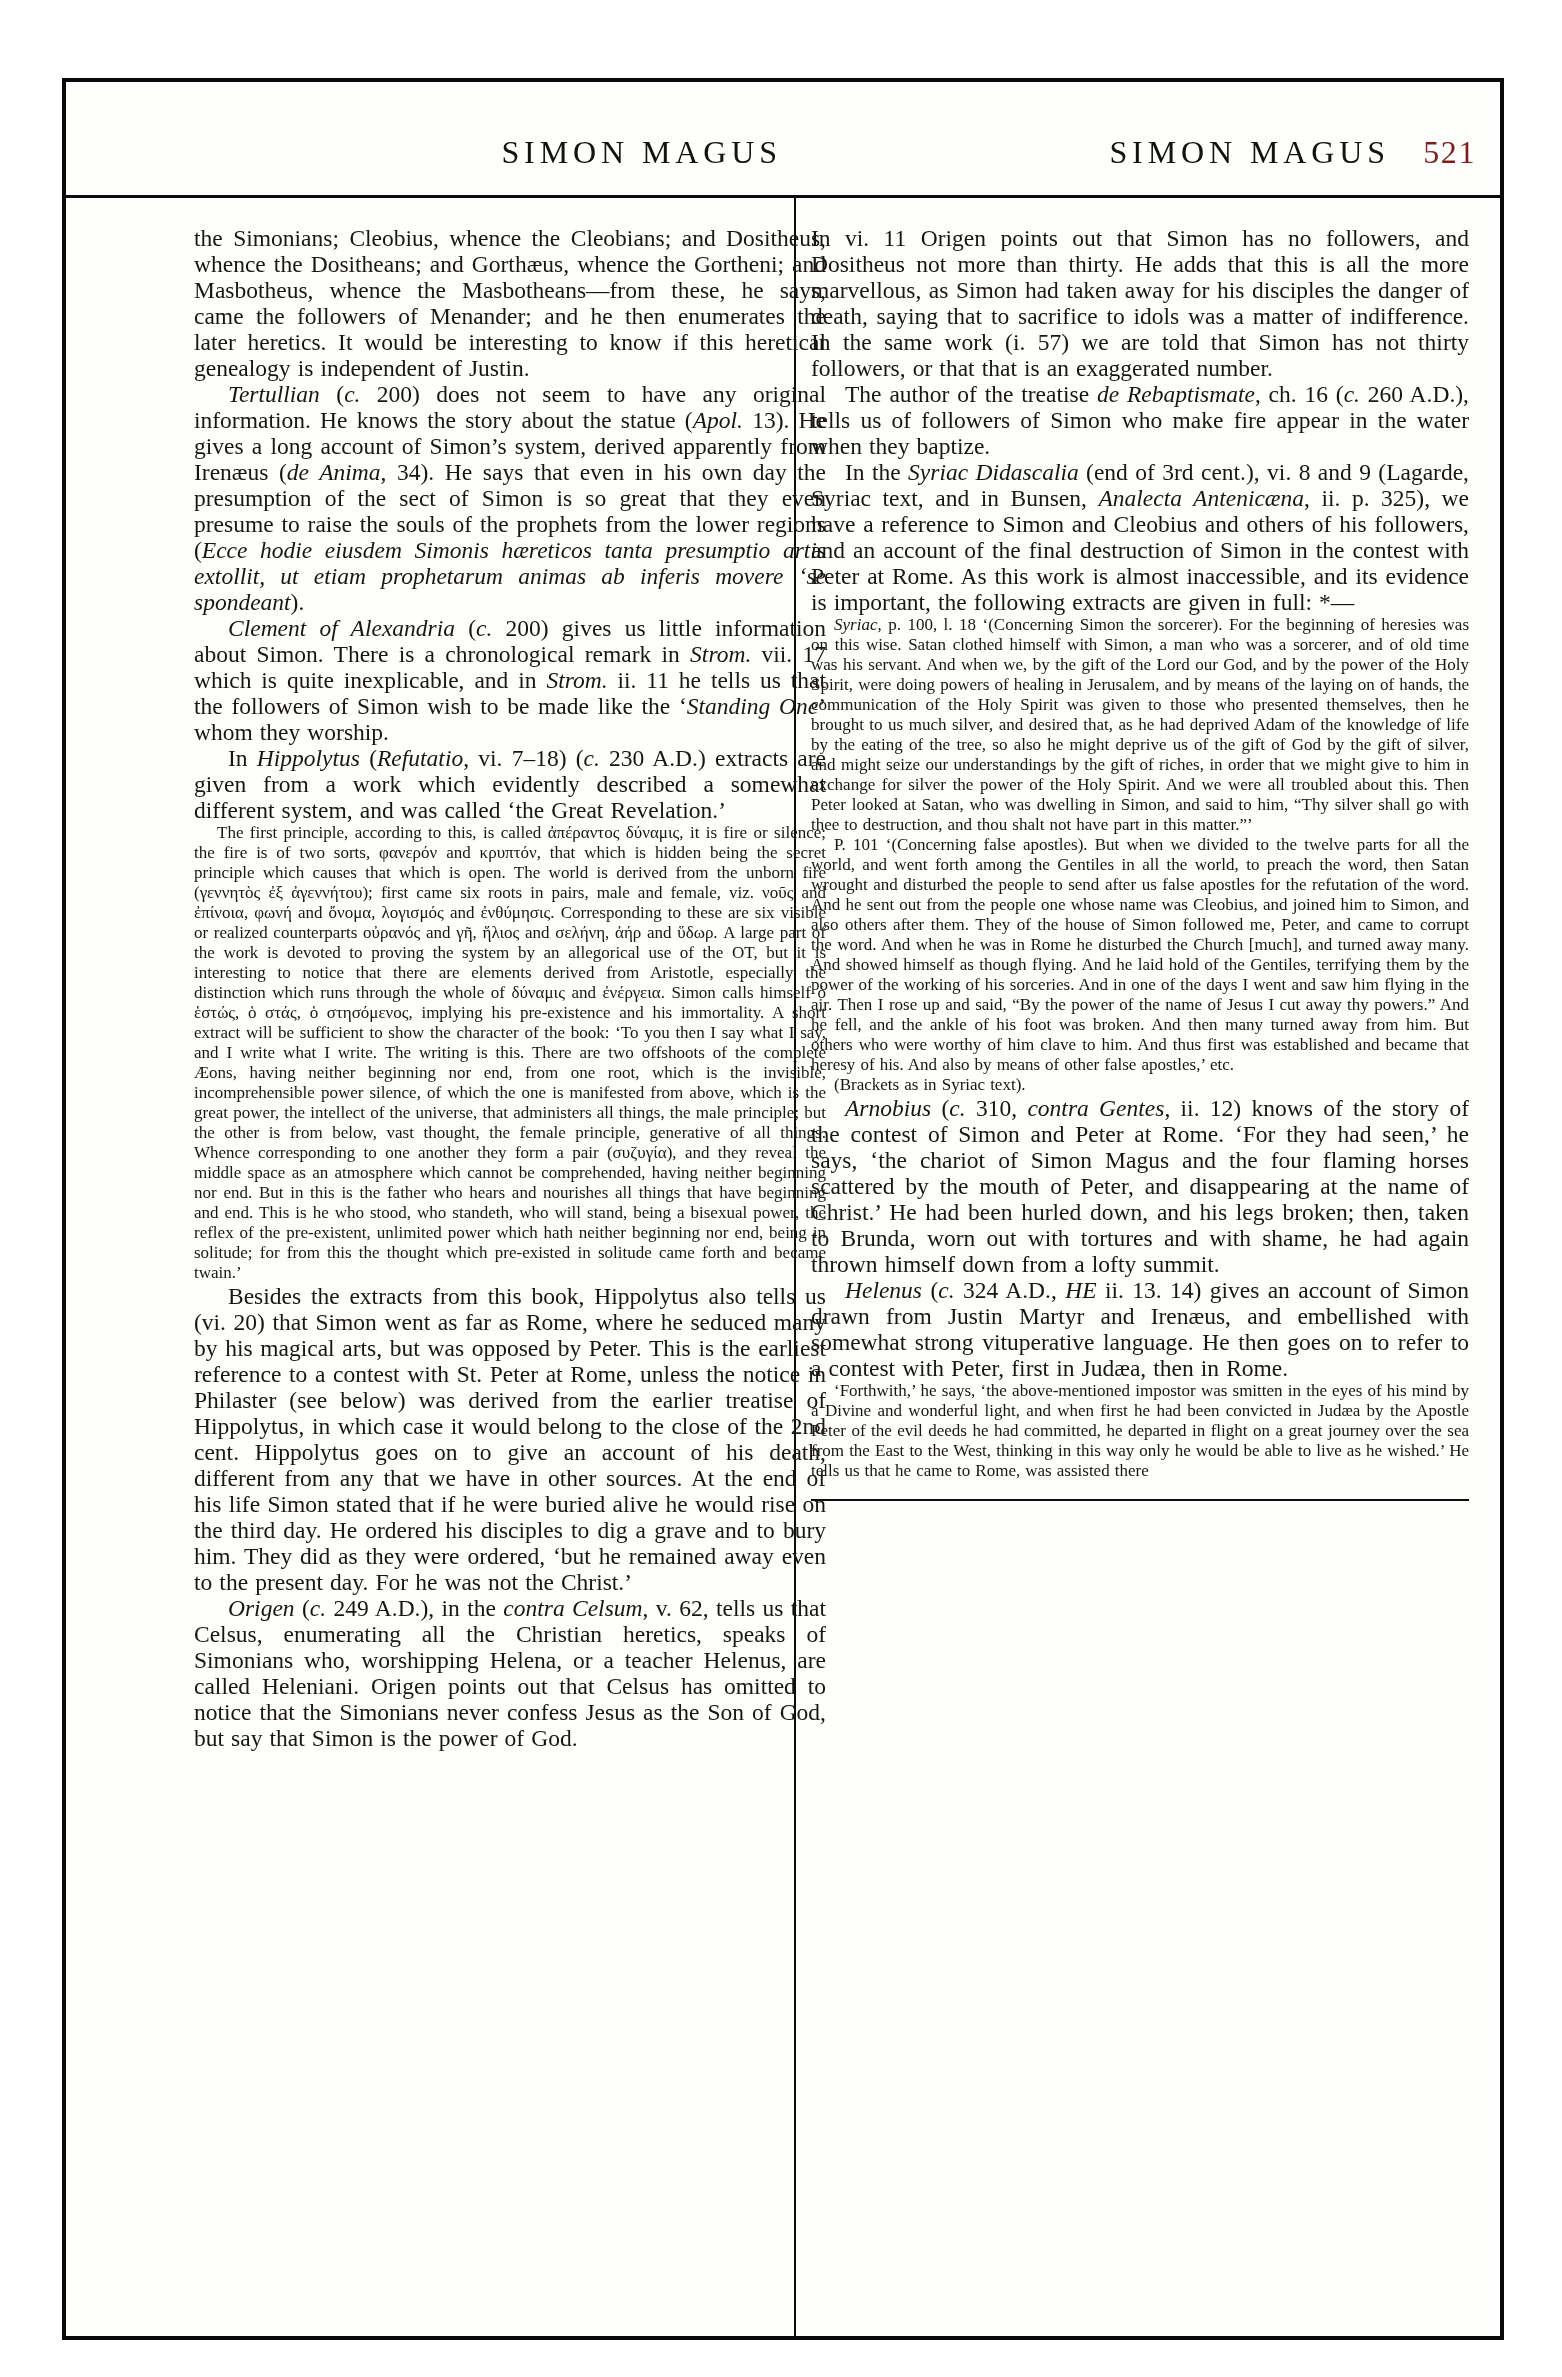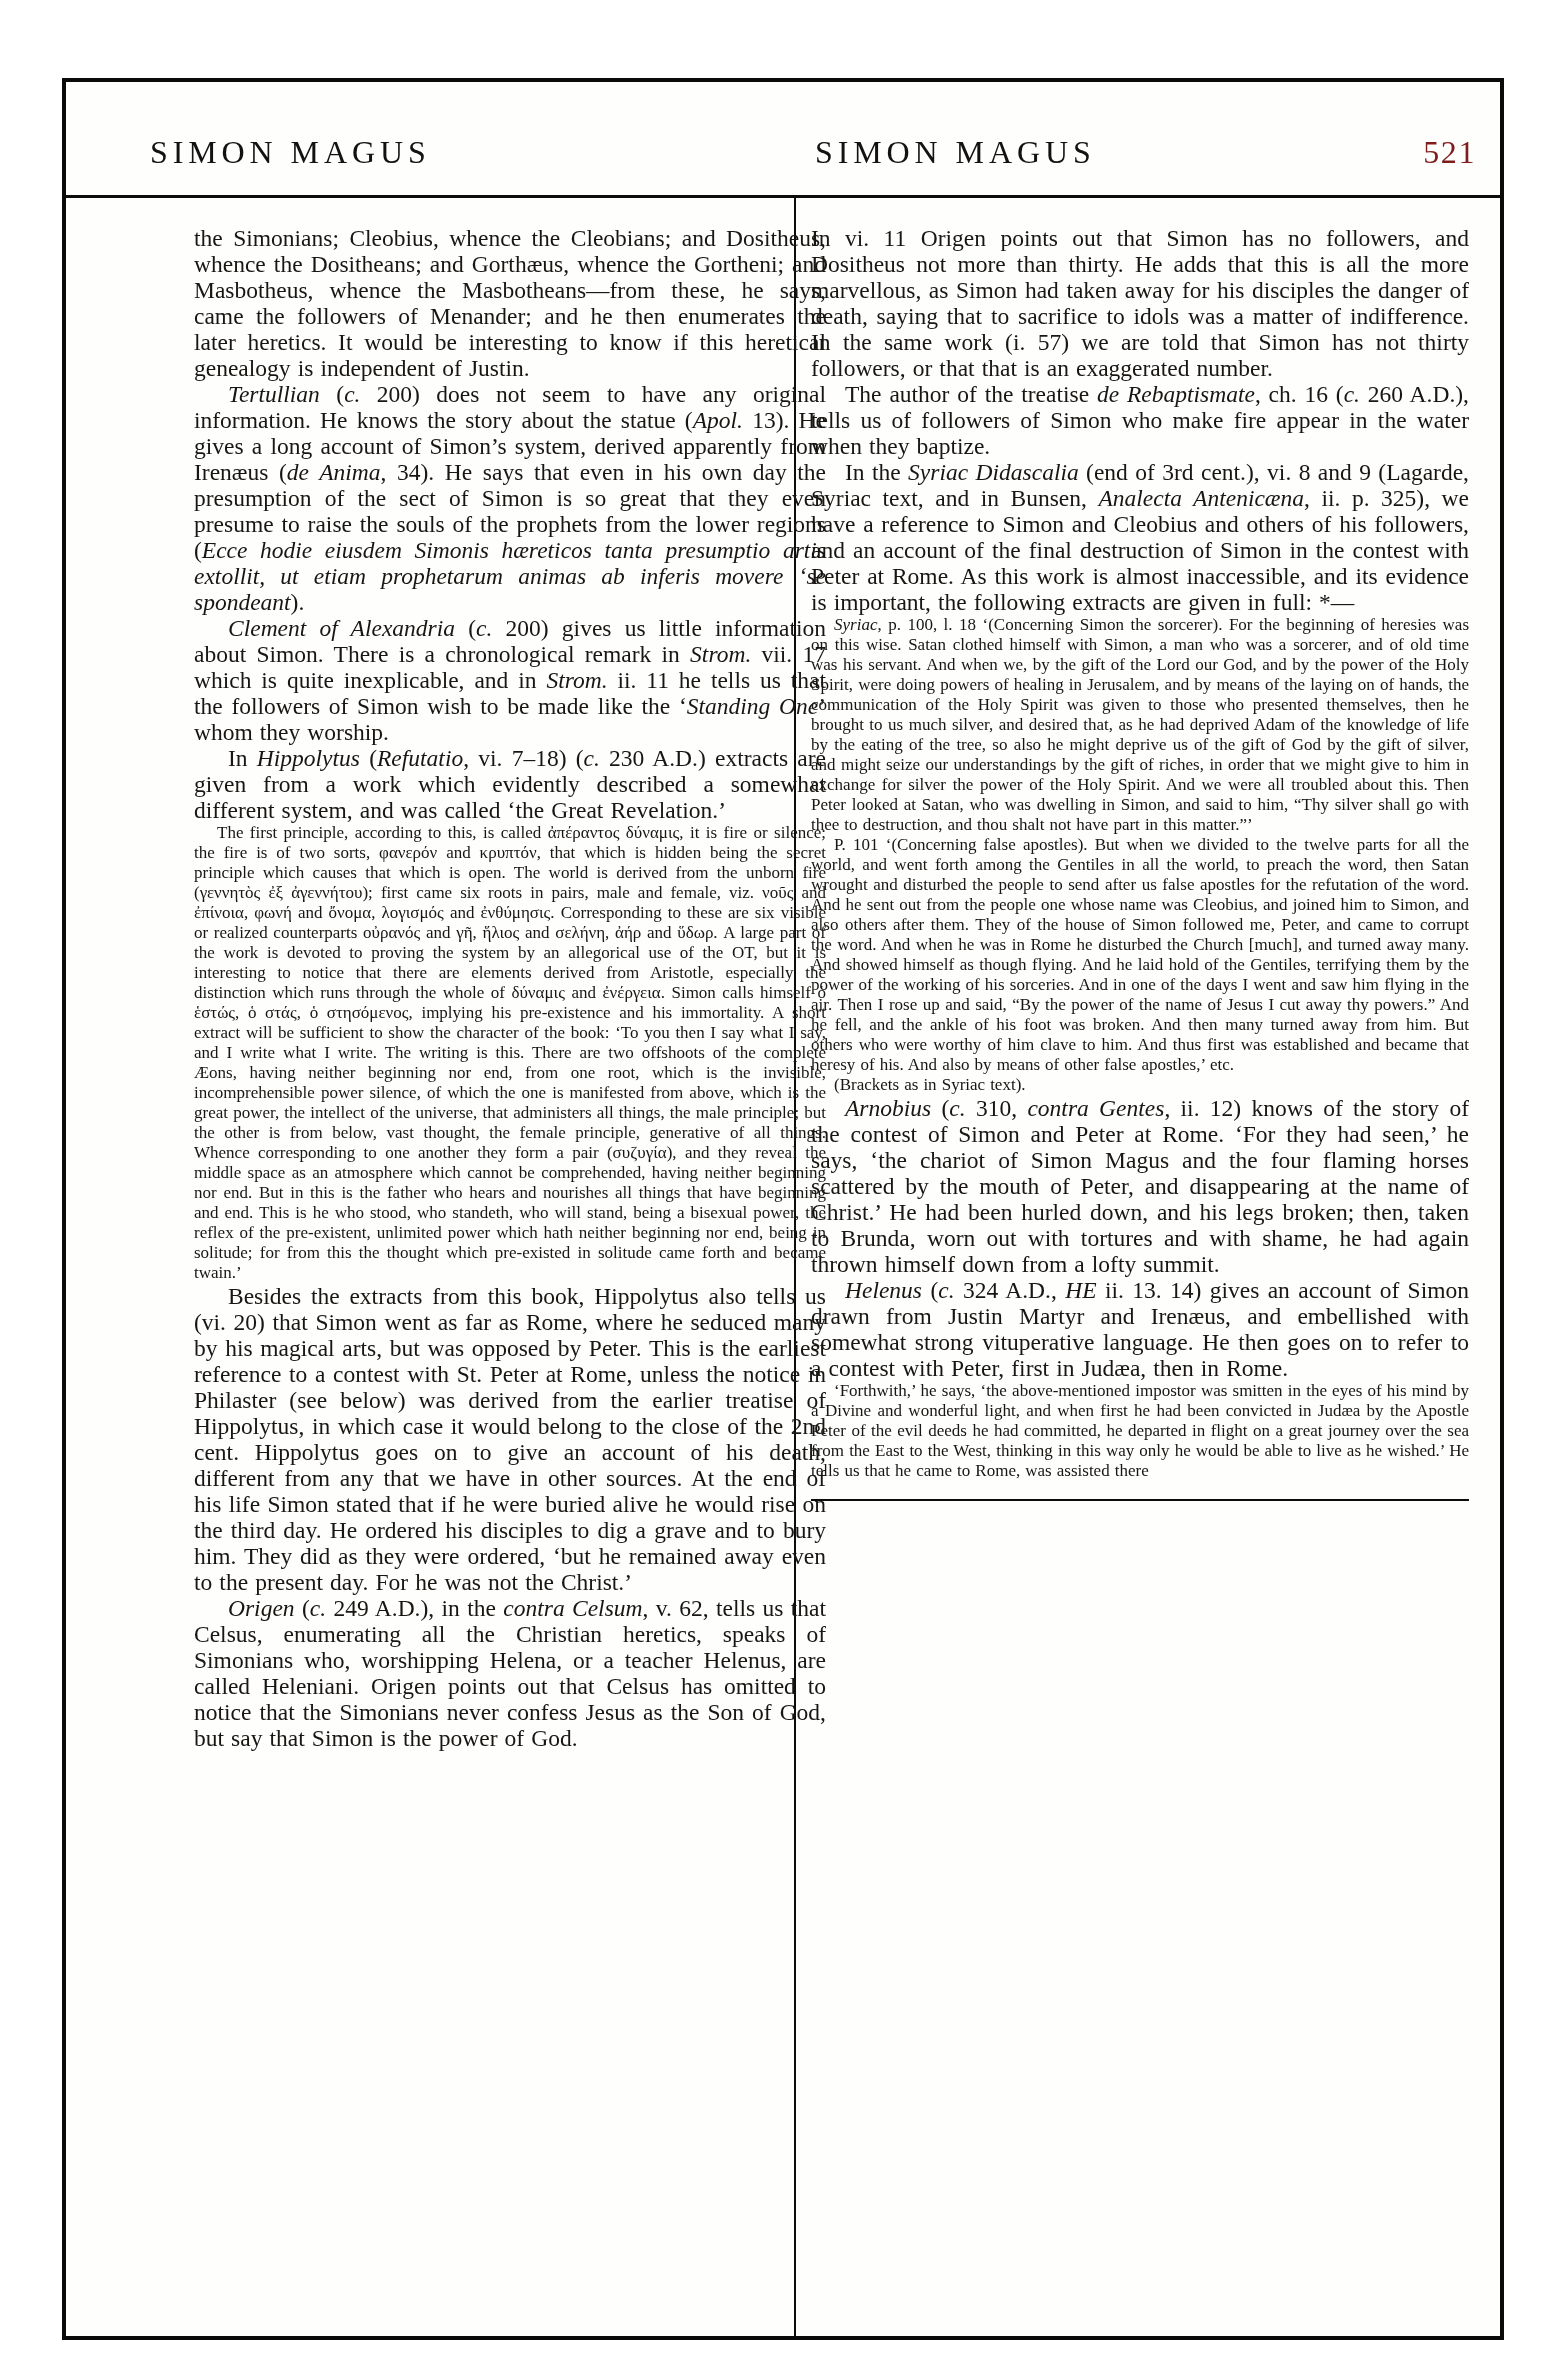--- a/index.html
+++ b/index.html
@@ -21,21 +21,21 @@
     border: 4px solid #0a0a0a;
     background: #fefefd;
     box-sizing: border-box;
     overflow: hidden;
   }
   .running-head {
     position: absolute;
     top: 52px;
     font-size: 32px;
     letter-spacing: 4.9px;
-    text-align: left;
+    text-align: right;
     color: #141210;
     white-space: nowrap;
   }
   .head-left  { left: 84px; width: 632px; }
   .head-right { left: 749px; width: 575px; }
   .page-number {
     position: absolute;
     top: 52px;
     right: 24px;
     font-size: 32px;

